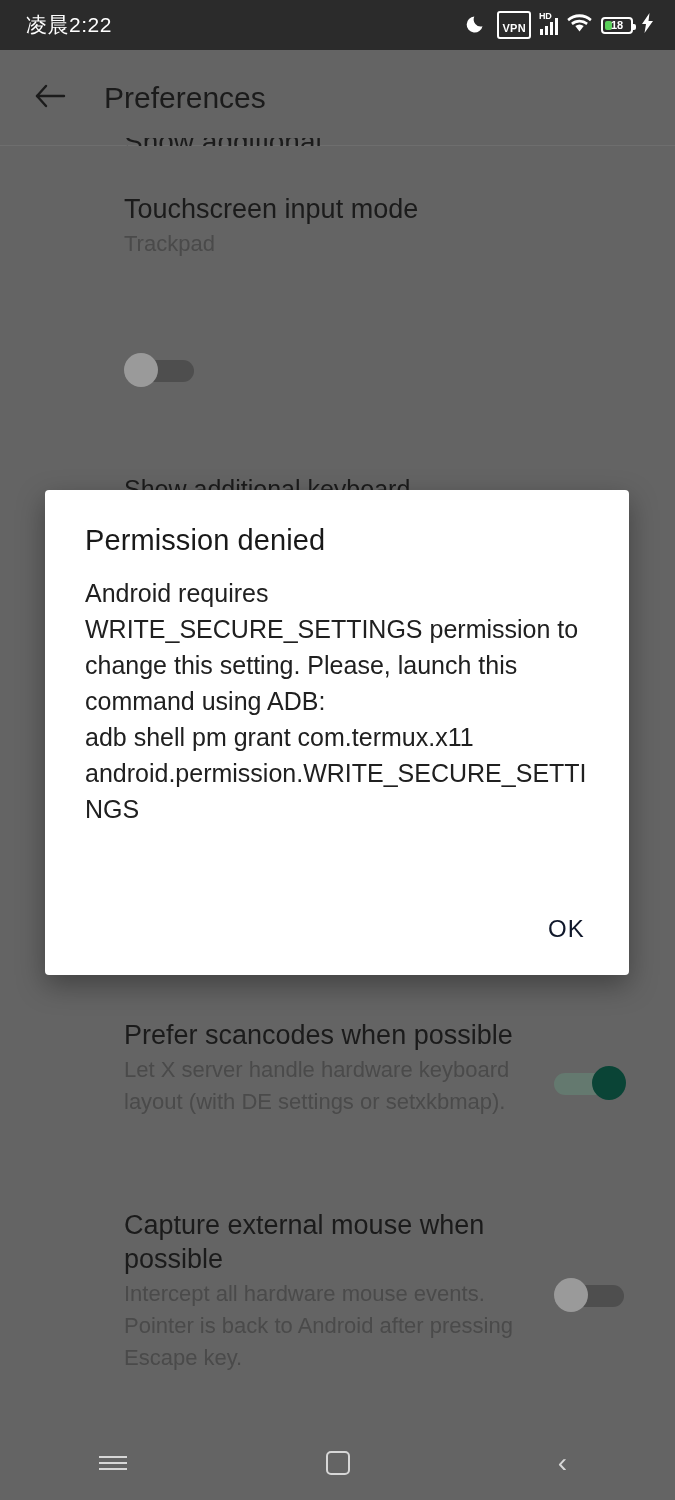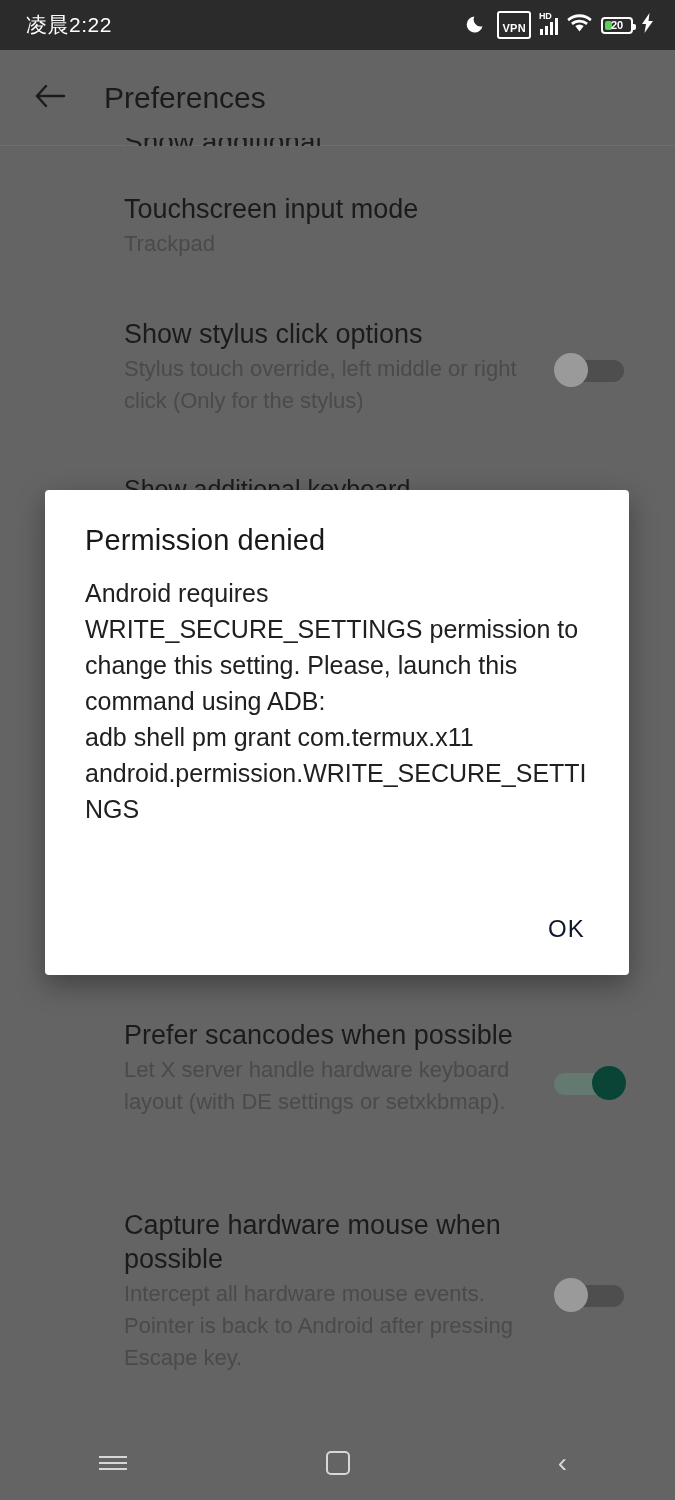--- a/index.html
+++ b/index.html
@@ -175,21 +175,21 @@
       </span>
       <span class="ic">
         <svg width="25" height="20" viewBox="0 0 25 20">
           <path d="M12.5 4.2c4.1 0 7.8 1.5 10.6 4l1.6-2.1C21.5 3 17.2 1.3 12.5 1.3S3.5 3 .3 6.1L1.9 8.2c2.8-2.5 6.5-4 10.6-4z" fill="#fff"></path>
           <path d="M12.5 9.4c2.6 0 5 .9 6.8 2.5l1.6-2.1a13 13 0 0 0-8.4-3.1c-3.2 0-6.2 1.2-8.4 3.1l1.6 2.1a10 10 0 0 1 6.8-2.5z" fill="#fff"></path>
           <path d="M12.5 18.4l4.2-5.4a7 7 0 0 0-8.4 0l4.2 5.4z" fill="#fff"></path>
         </svg>
       </span>
       <span class="batt">
         <span class="battfill"></span>
-        <span class="battnum">20</span>
+        <span class="battnum">18</span>
       </span>
       <span class="ic">
         <svg width="13" height="20" viewBox="0 0 13 20">
             <path d="M7.5 0L0 11h4l-1.5 9L11 8H6.5L7.5 0z" fill="#fff"></path>
           </svg>
       </span>
     </div>
   </div>
 
   <div class="toolbar">
@@ -205,24 +205,20 @@
   </div>
   <div class="tb-divider"></div>
   <div class="clip-top">Show additional</div>
 
   <div class="prefitem" style="top:192px">
     <div class="ptitle">Touchscreen input mode</div>
     <div class="psum">Trackpad</div>
   </div>
 
   <div class="prefitem withtoggle" style="top:317px">
-    <div class="txtcol">
-      <div class="ptitle">Show stylus click options</div>
-      <div class="psum">Stylus touch override, left middle or right click (Only for the stylus)</div>
-    </div>
     <div class="toggle" style="margin-top:36px">
       <span class="track"></span>
       <span class="thumb"></span>
     </div>
   </div>
 
   <div class="clip-mid">
     <span>Show additional keyboard</span>
   </div>
 
@@ -232,21 +228,21 @@
       <div class="psum">Let X server handle hardware keyboard layout (with DE settings or setxkbmap).</div>
     </div>
     <div class="toggle on" style="margin-top:48px">
       <span class="track"></span>
       <span class="thumb"></span>
     </div>
   </div>
 
   <div class="prefitem withtoggle" style="top:1208px">
     <div class="txtcol">
-      <div class="ptitle">Capture hardware mouse when possible</div>
+      <div class="ptitle">Capture external mouse when possible</div>
       <div class="psum">Intercept all hardware mouse events. Pointer is back to Android after pressing Escape key.</div>
     </div>
     <div class="toggle" style="margin-top:70px">
       <span class="track"></span>
       <span class="thumb"></span>
     </div>
   </div>
 
   <div class="scrim"></div>
   <div class="dialog">

